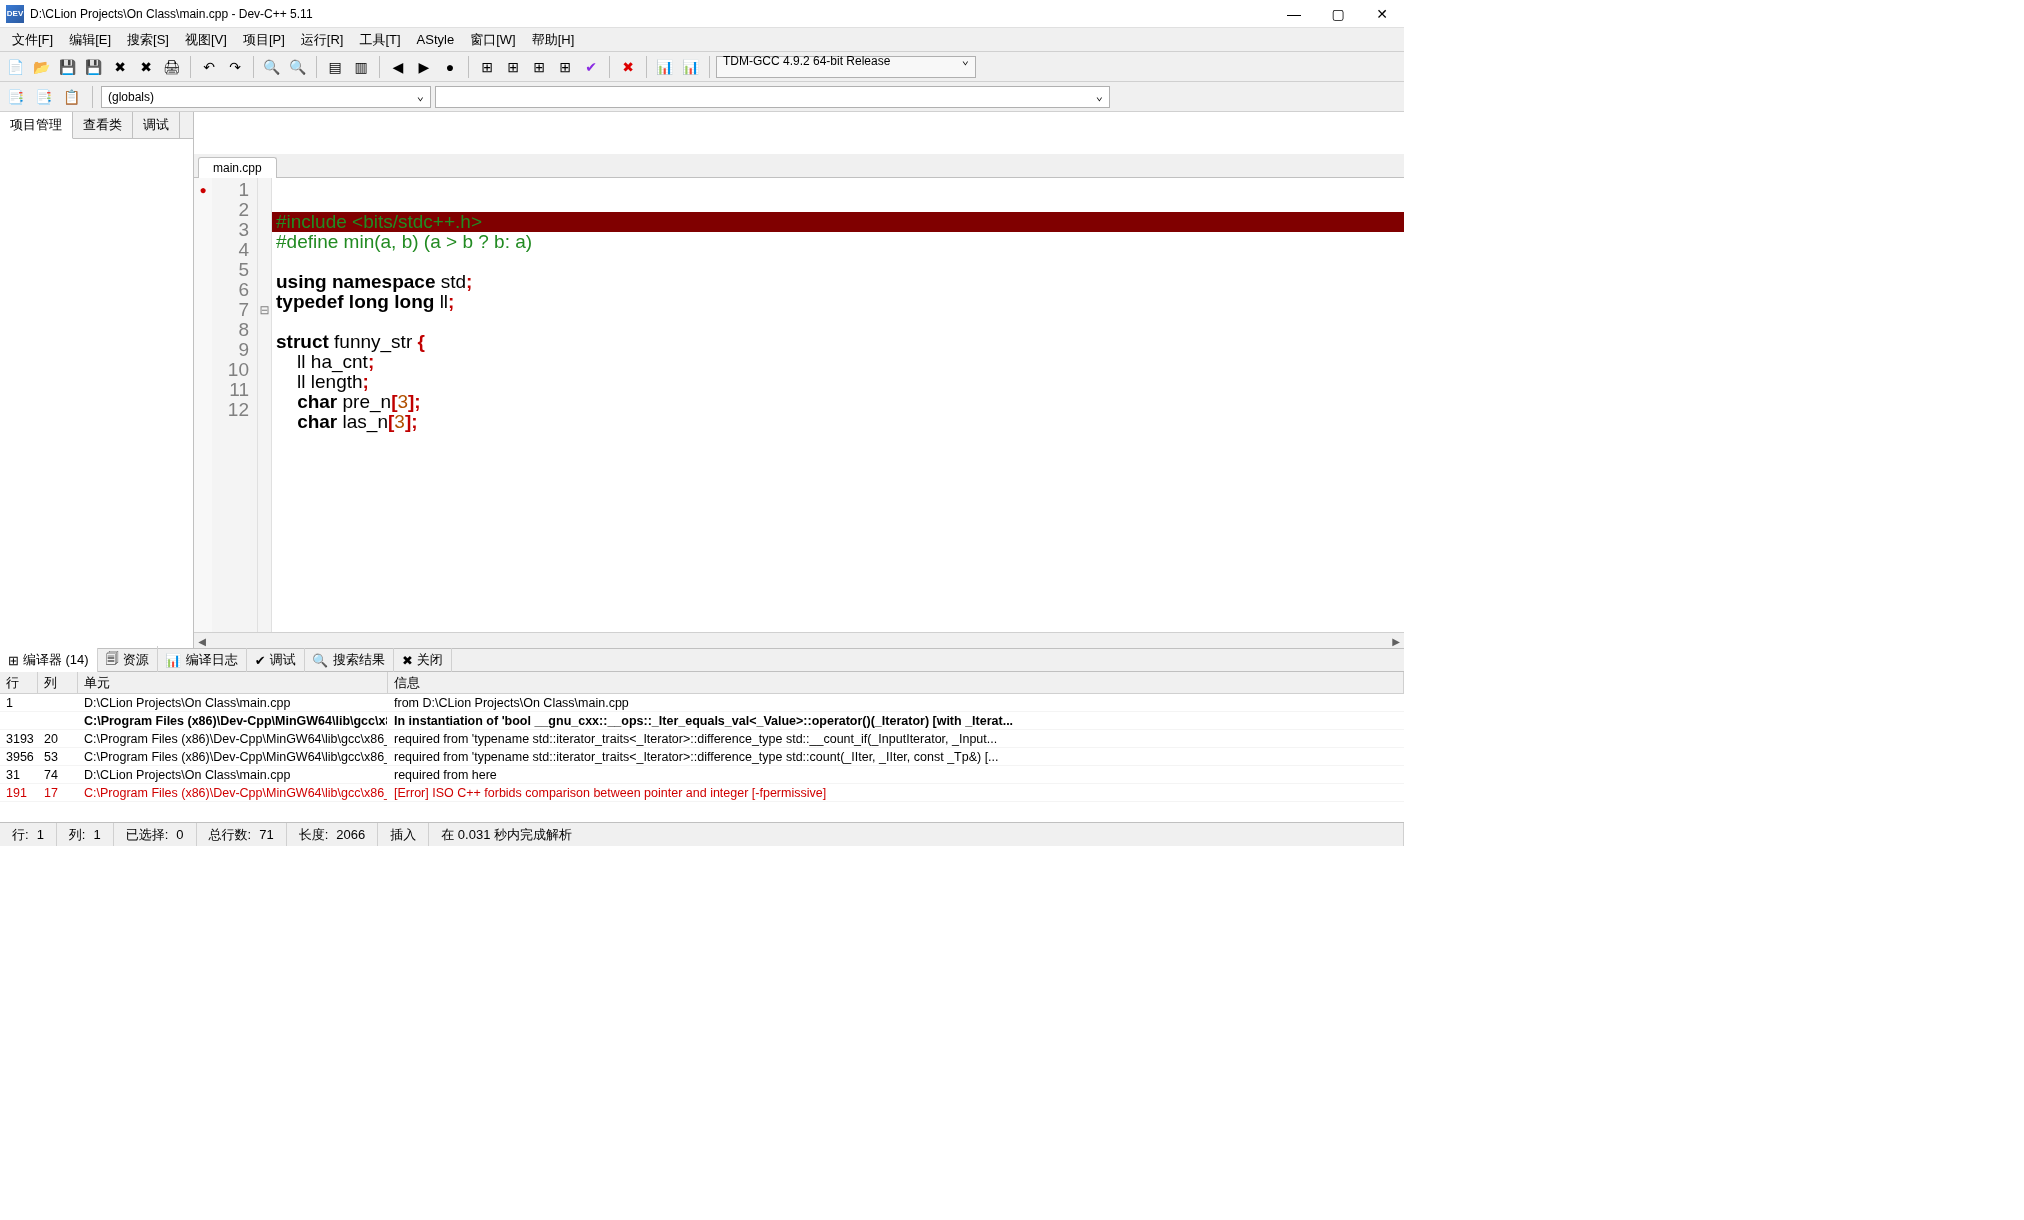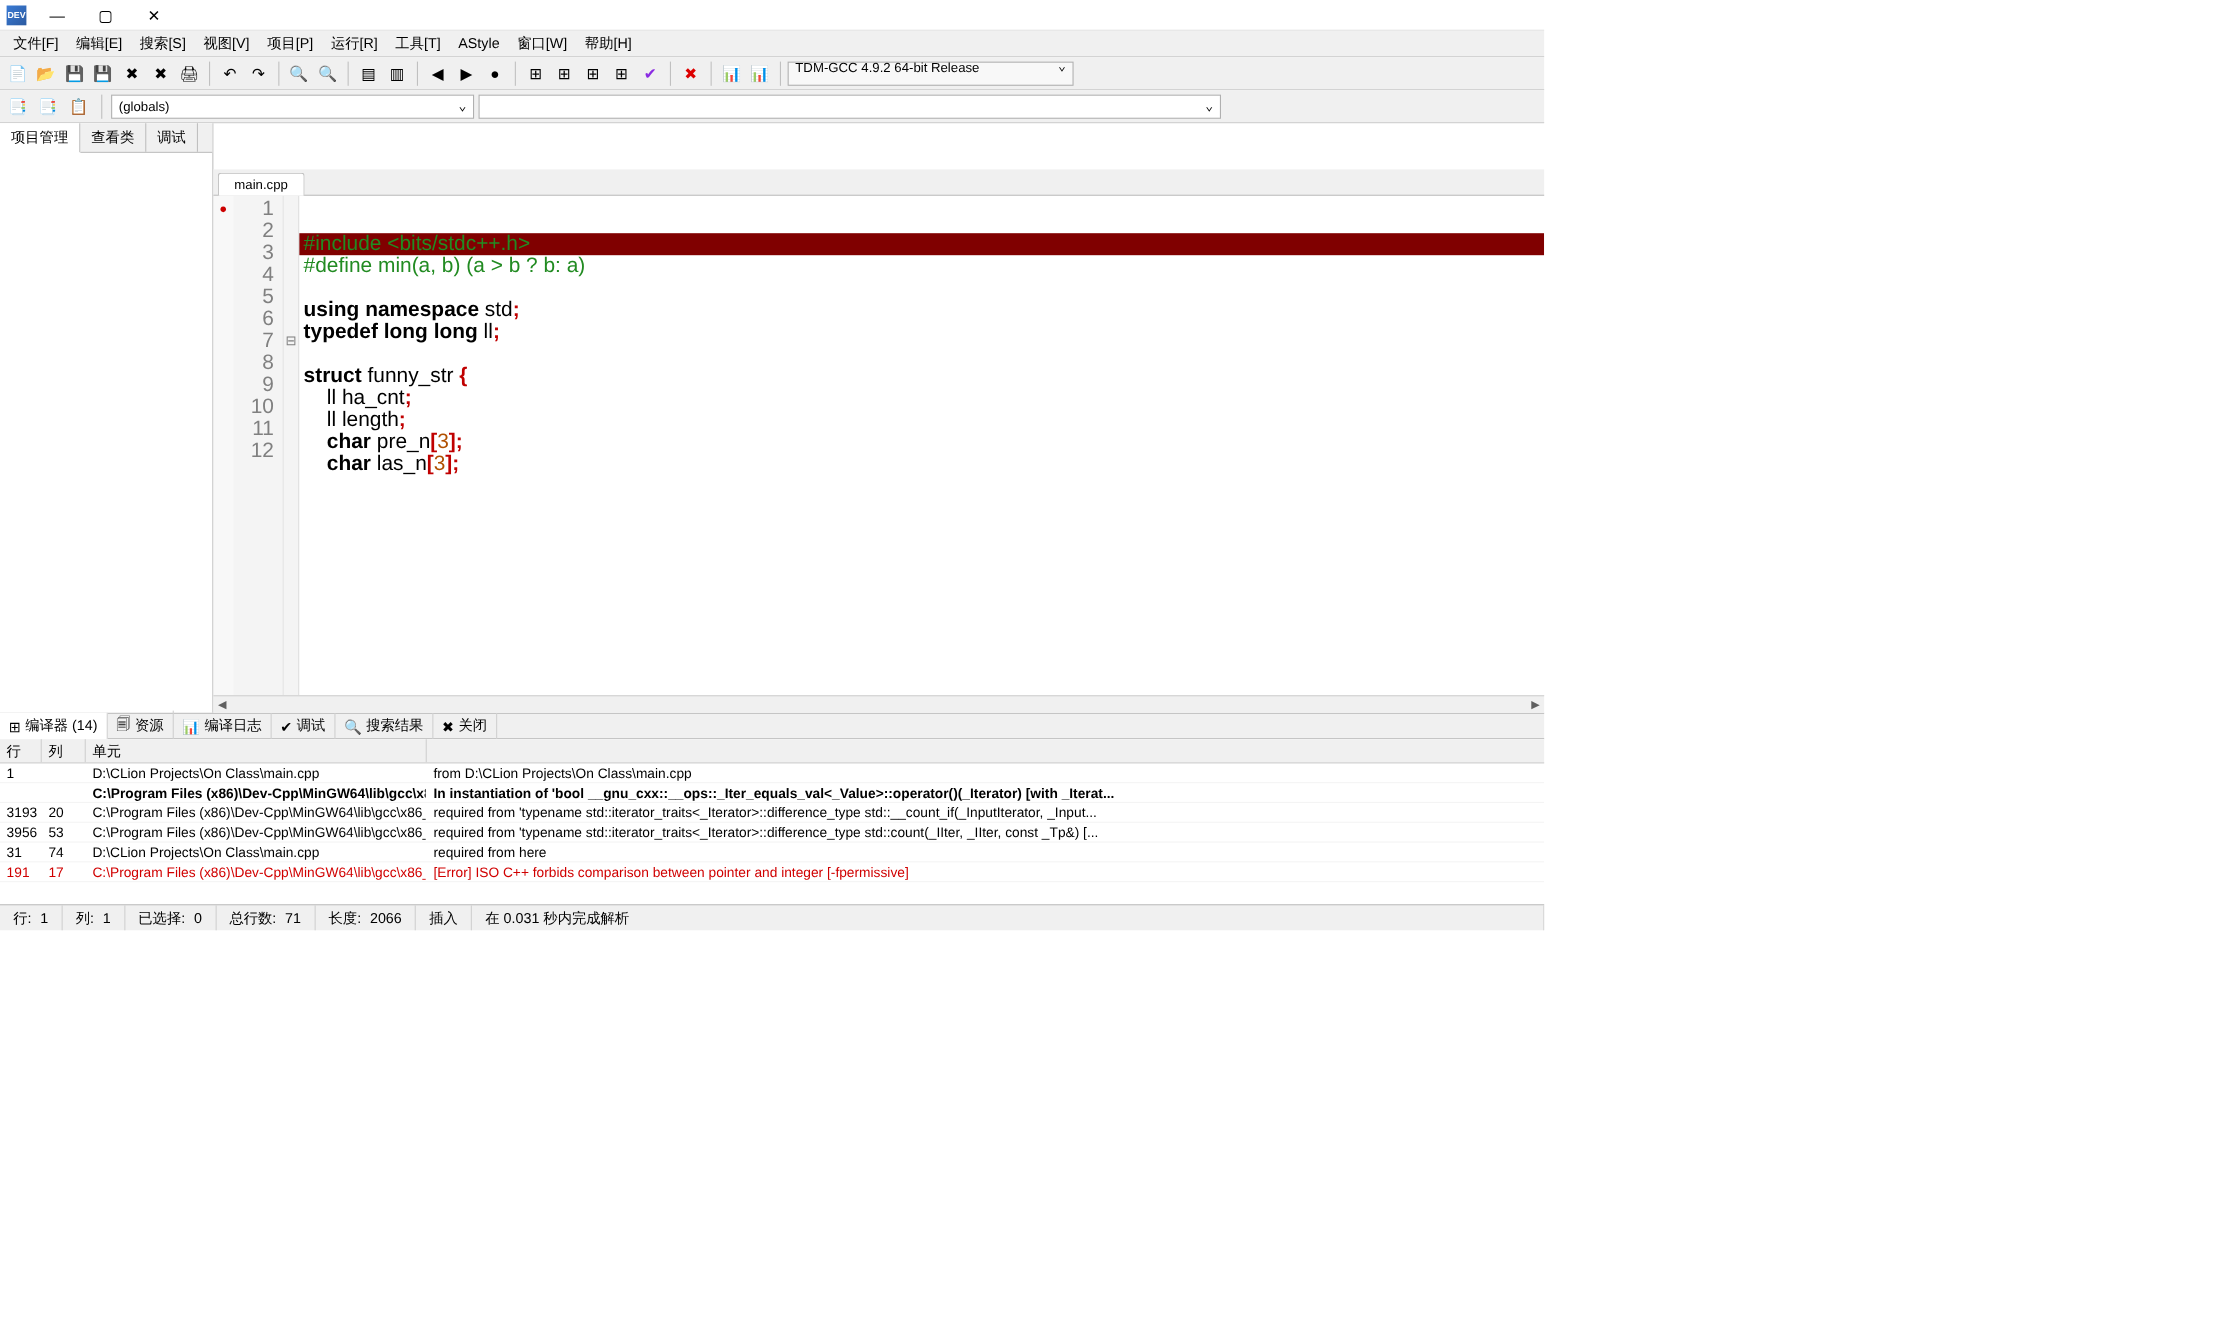--- a/index.html
+++ b/index.html
@@ -88,20 +88,21 @@
 
 
 .statusbar { height: 24px; background: #f0f0f0; border-top: 1px solid #c0c0c0; display: flex; align-items: center; font-size: 13px; }
 .statcell { padding: 0 12px; border-right: 1px solid #d0d0d0; height: 100%; display: flex; align-items: center; gap: 8px; }
 </style>
 </head>
 <body>
 
 <div class="titlebar">
   <span class="app-icon">DEV</span>
+  <span class="title">D:\CLion Projects\On Class\main.cpp - Dev-C++ 5.11</span>
   <div class="winbtns">
     <div class="winbtn">—</div>
     <div class="winbtn">▢</div>
     <div class="winbtn close">✕</div>
   </div>
 </div>
 
 <div class="menubar" id="menubar">
     <div class="menuitem">文件[F]</div>
     <div class="menuitem">编辑[E]</div>
@@ -257,20 +258,21 @@
       <span>关闭</span>
     </div>
   </div>
 
 <div class="output" style="height:150px; display:flex;">
   <div style="flex:1; display:flex; flex-direction:column;">
     <div class="outhdr">
       <div class="outcell col-row">行</div>
       <div class="outcell col-col">列</div>
       <div class="outcell col-unit">单元</div>
+      <div class="outcell col-msg">信息</div>
     </div>
     <div class="outbody" id="outbody" style="flex:1;">
         <div class="outrow">
           <div class="outcell col-row">1</div>
           <div class="outcell col-col"></div>
           <div class="outcell col-unit">D:\CLion Projects\On Class\main.cpp</div>
           <div class="outcell col-msg">             from D:\CLion Projects\On Class\main.cpp</div>
         </div>
         <div class="outrow bold">
           <div class="outcell col-row"></div>

